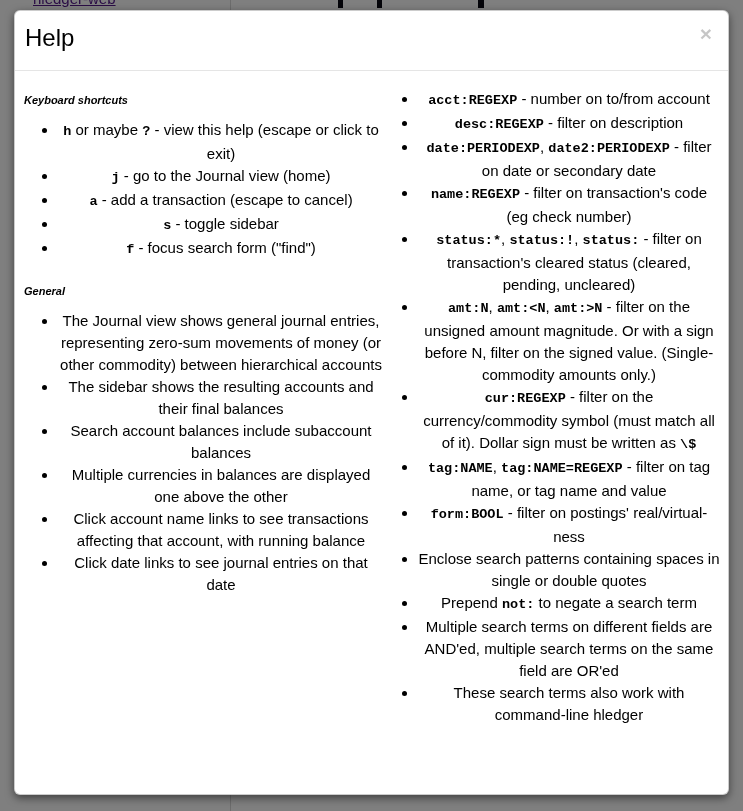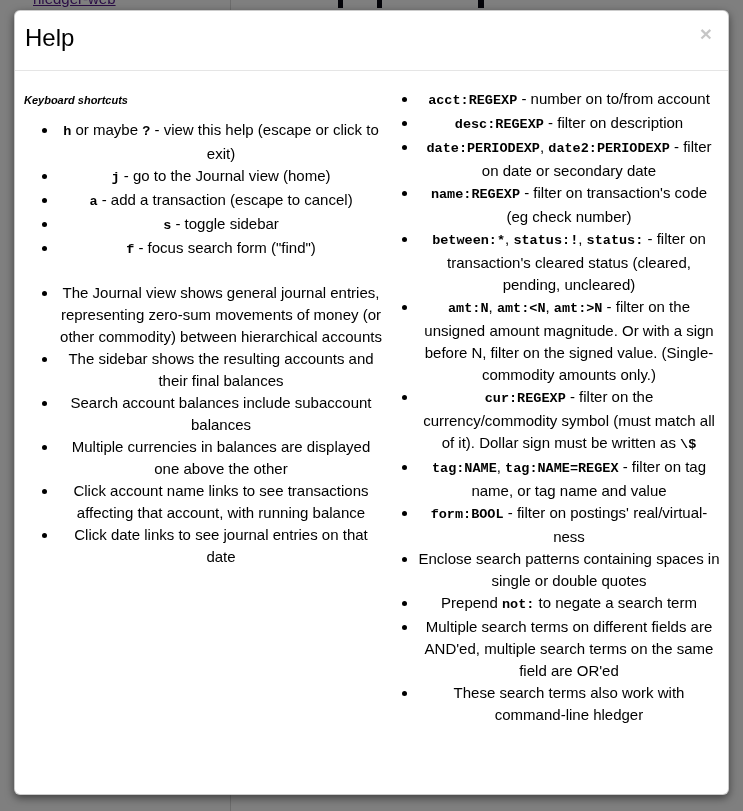--- a/index.html
+++ b/index.html
@@ -72,39 +72,40 @@
   <div class="modal-body">
     <div class="col-left">
       <h2 class="section-heading">Keyboard shortcuts</h2>
       <ul class="help-list">
           <li><code>h</code><span> or maybe </span><code>?</code><span> - view this help (escape or click to exit)</span></li>
           <li><code>j</code><span> - go to the Journal view (home)</span></li>
           <li><code>a</code><span> - add a transaction (escape to cancel)</span></li>
           <li><code>s</code><span> - toggle sidebar</span></li>
           <li><code>f</code><span> - focus search form ("find")</span></li>
         </ul>
+      <h2 class="section-heading">General</h2>
       <ul class="help-list">
           <li><span>The Journal view shows general journal entries, representing zero-sum movements of money (or other commodity) between hierarchical accounts</span></li>
           <li><span>The sidebar shows the resulting accounts and their final balances</span></li>
           <li><span>Search account balances include subaccount balances</span></li>
           <li><span>Multiple currencies in balances are displayed one above the other</span></li>
           <li><span>Click account name links to see transactions affecting that account, with running balance</span></li>
           <li><span>Click date links to see journal entries on that date</span></li>
         </ul>
     </div>
     <div class="col-right">
       <ul class="help-list">
           <li><code>acct:REGEXP</code><span> - number on to/from account</span></li>
           <li><code>desc:REGEXP</code><span> - filter on description</span></li>
           <li><code>date:PERIODEXP</code><span>, </span><code>date2:PERIODEXP</code><span> - filter on date or secondary date</span></li>
           <li><code>name:REGEXP</code><span> - filter on transaction's code (eg check number)</span></li>
-          <li><code>between:*</code><span>, </span><code>status:!</code><span>, </span><code>status:</code><span> - filter on transaction's cleared status (cleared, pending, uncleared)</span></li>
+          <li><code>status:*</code><span>, </span><code>status:!</code><span>, </span><code>status:</code><span> - filter on transaction's cleared status (cleared, pending, uncleared)</span></li>
           <li><code>amt:N</code><span>, </span><code>amt:&lt;N</code><span>, </span><code>amt:&gt;N</code><span> - filter on the unsigned amount magnitude. Or with a sign before N, filter on the signed value. (Single-commodity amounts only.)</span></li>
           <li><code>cur:REGEXP</code><span> - filter on the currency/commodity symbol (must match all of it). Dollar sign must be written as </span><code>\$</code></li>
-          <li><code>tag:NAME</code><span>, </span><code>tag:NAME=REGEX</code><span> - filter on tag name, or tag name and value</span></li>
+          <li><code>tag:NAME</code><span>, </span><code>tag:NAME=REGEXP</code><span> - filter on tag name, or tag name and value</span></li>
           <li><code>form:BOOL</code><span> - filter on postings' real/virtual-ness</span></li>
           <li><span>Enclose search patterns containing spaces in single or double quotes</span></li>
           <li><span>Prepend </span><code>not:</code><span> to negate a search term</span></li>
           <li><span>Multiple search terms on different fields are AND'ed, multiple search terms on the same field are OR'ed</span></li>
           <li><span>These search terms also work with command-line hledger</span></li>
         </ul>
     </div>
   </div>
 </div>
 

